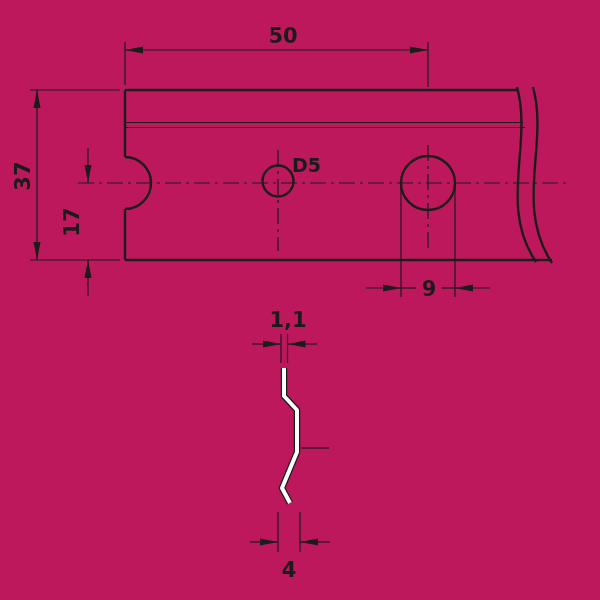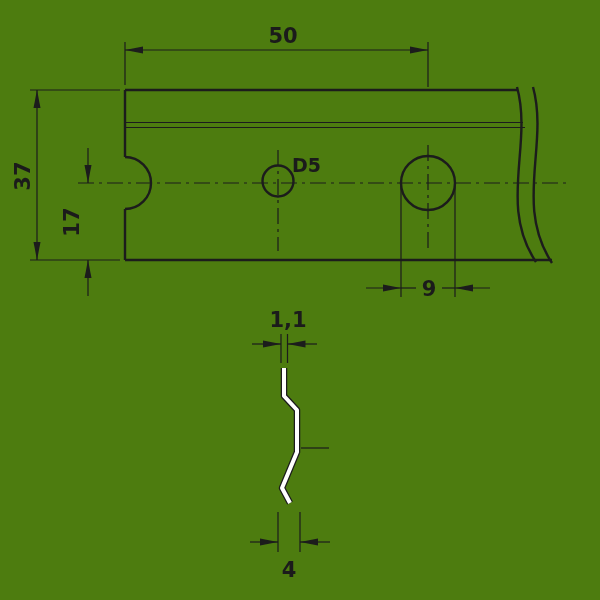--- a/index.html
+++ b/index.html
@@ -4,21 +4,21 @@
 <style>
   html, body {
     margin: 0;
     padding: 0;
     background: #ffffff;
   }
   .canvas {
     position: relative;
     width: 600px;
     height: 600px;
-    background: #4d7c0f;
+    background: #be185d;
     font-family: "DejaVu Sans", "Liberation Sans", sans-serif;
   }
   svg { display: block; }
   .outline   { stroke: #1c1c1c; stroke-width: 2.4; fill: none; }
   .thin      { stroke: #1c1c1c; stroke-width: 1.2; fill: none; }
   .chain     { stroke: #1c1c1c; stroke-width: 1.2; fill: none; stroke-dasharray: 16 5 3 5; }
   .arrow     { fill: #1c1c1c; stroke: none; }
   .dim-text  { font-size: 21px; font-weight: bold; fill: #1b1b1b; }
   .dim-text-sm { font-size: 19px; font-weight: bold; fill: #1b1b1b; }
   .clip-outer { stroke: #1c1c1c; stroke-width: 6.5; fill: none; stroke-linejoin: round; stroke-linecap: butt; }

